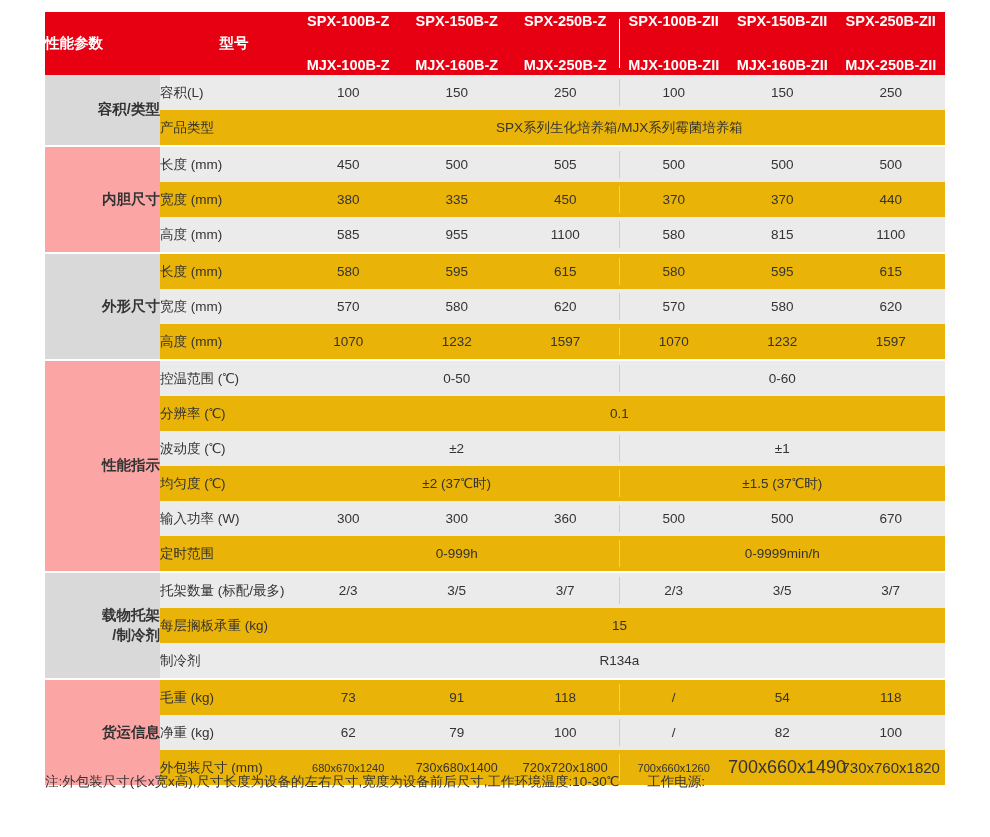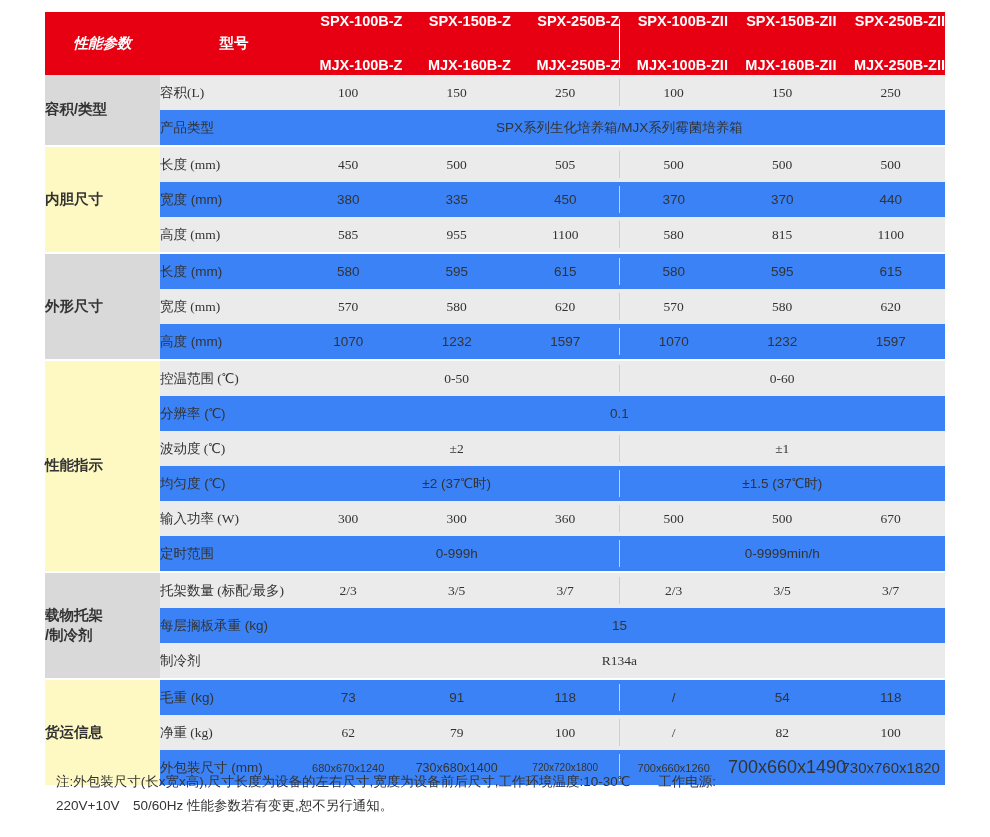--- a/index.html
+++ b/index.html
@@ -32,28 +32,27 @@
     border: 0;
   }
   
   thead th {
     background: #e60012;
     color: #ffffff;
     font-size: 14.5px;
     font-weight: bold;
     height: 46px;
     vertical-align: middle;
-    text-align: right;
+    text-align: center;
     line-height: 1.35;
     position: relative;
   }
   thead th.h-param {
     width: 108px;
-    text-align: center;
-    font-style: italic;
+    text-align: left;
   }
   thead th.h-model {
     width: 112px;
     text-align: center;
     padding-left: 14px;
   }
   thead th.h-col {
     width: 102px;
   }
   thead th.sep-left::before {
@@ -64,49 +63,49 @@
     bottom: 7px;
     width: 1px;
     background: #ffffff;
   }
   .hl1 { display: block; }
   .hl2 { display: block; margin-top: 24px; }
 
   
   td.grp {
     width: 108px;
-    text-align: left;
+    text-align: right;
     font-size: 14.5px;
     font-weight: bold;
     color: #333333;
     vertical-align: middle;
     line-height: 1.35;
   }
   td.grp.shade { background: #d9d9d9; }
-  td.grp.plain { background: #fef9c3; }
+  td.grp.plain { background: #fca5a5; }
 
   
   td.lbl {
     width: 112px;
     font-size: 13.5px;
     color: #333333;
     padding-left: 14px;
     height: 35px;
     vertical-align: middle;
     white-space: nowrap;
   }
   td.val {
     font-size: 13.5px;
     color: #333333;
     text-align: center;
     vertical-align: middle;
     height: 35px;
   }
-  tr.odd td.lbl, tr.odd td.val { background: #ebebeb; font-family: Liberation Serif, serif; }
-  tr.even td.lbl, tr.even td.val { background: #3b82f6; }
+  tr.odd td.lbl, tr.odd td.val { background: #ebebeb; }
+  tr.even td.lbl, tr.even td.val { background: #eab308; }
 
   
   td.divider-left {
     position: relative;
   }
   td.divider-left::before {
     content: "";
     position: absolute;
     left: 0;
     top: 4px;
@@ -117,21 +116,21 @@
 
   
   tr.gapline td {
     height: 2px;
     background: #ffffff;
     padding: 0;
   }
 
   .note {
     position: absolute;
-    left: 56px;
+    left: 45px;
     top: 770px;
     width: 900px;
     font-size: 13.5px;
     color: #333333;
     line-height: 1.8;
   }
   .note .line { display: block; }
   .note .gap { display: inline-block; width: 28px; }
 </style>
 </head>
@@ -332,26 +331,25 @@
         <td class="val">79</td>
         <td class="val">100</td>
         <td class="val divider-left">/</td>
         <td class="val">82</td>
         <td class="val">100</td>
       </tr>
       <tr class="even">
         <td class="lbl">外包装尺寸 (mm)</td>
         <td class="val" style="font-size:11px">680x670x1240</td>
         <td class="val" style="font-size:12.5px">730x680x1400</td>
-        <td class="val" style="font-size:10px">720x720x1800</td>
+        <td class="val" style="font-size:13px">720x720x1800</td>
         <td class="val divider-left" style="font-size:11px">700x660x1260</td>
         <td class="val" style="font-size:18px">700x660x1490</td>
         <td class="val" style="font-size:15px">730x760x1820</td>
       </tr>
 
     </tbody>
   </table>
 </div>
 
 <div class="note">
   <span class="line"><span>注:外包装尺寸(长x宽x高),尺寸长度为设备的左右尺寸,宽度为设备前后尺寸,工作环境温度:10-30℃</span><span class="gap"></span><span>工作电源:</span></span>
-  <span class="line">220V+10V　50/60Hz  性能参数若有变更,恕不另行通知。</span>
 </div>
 
 </body></html>

